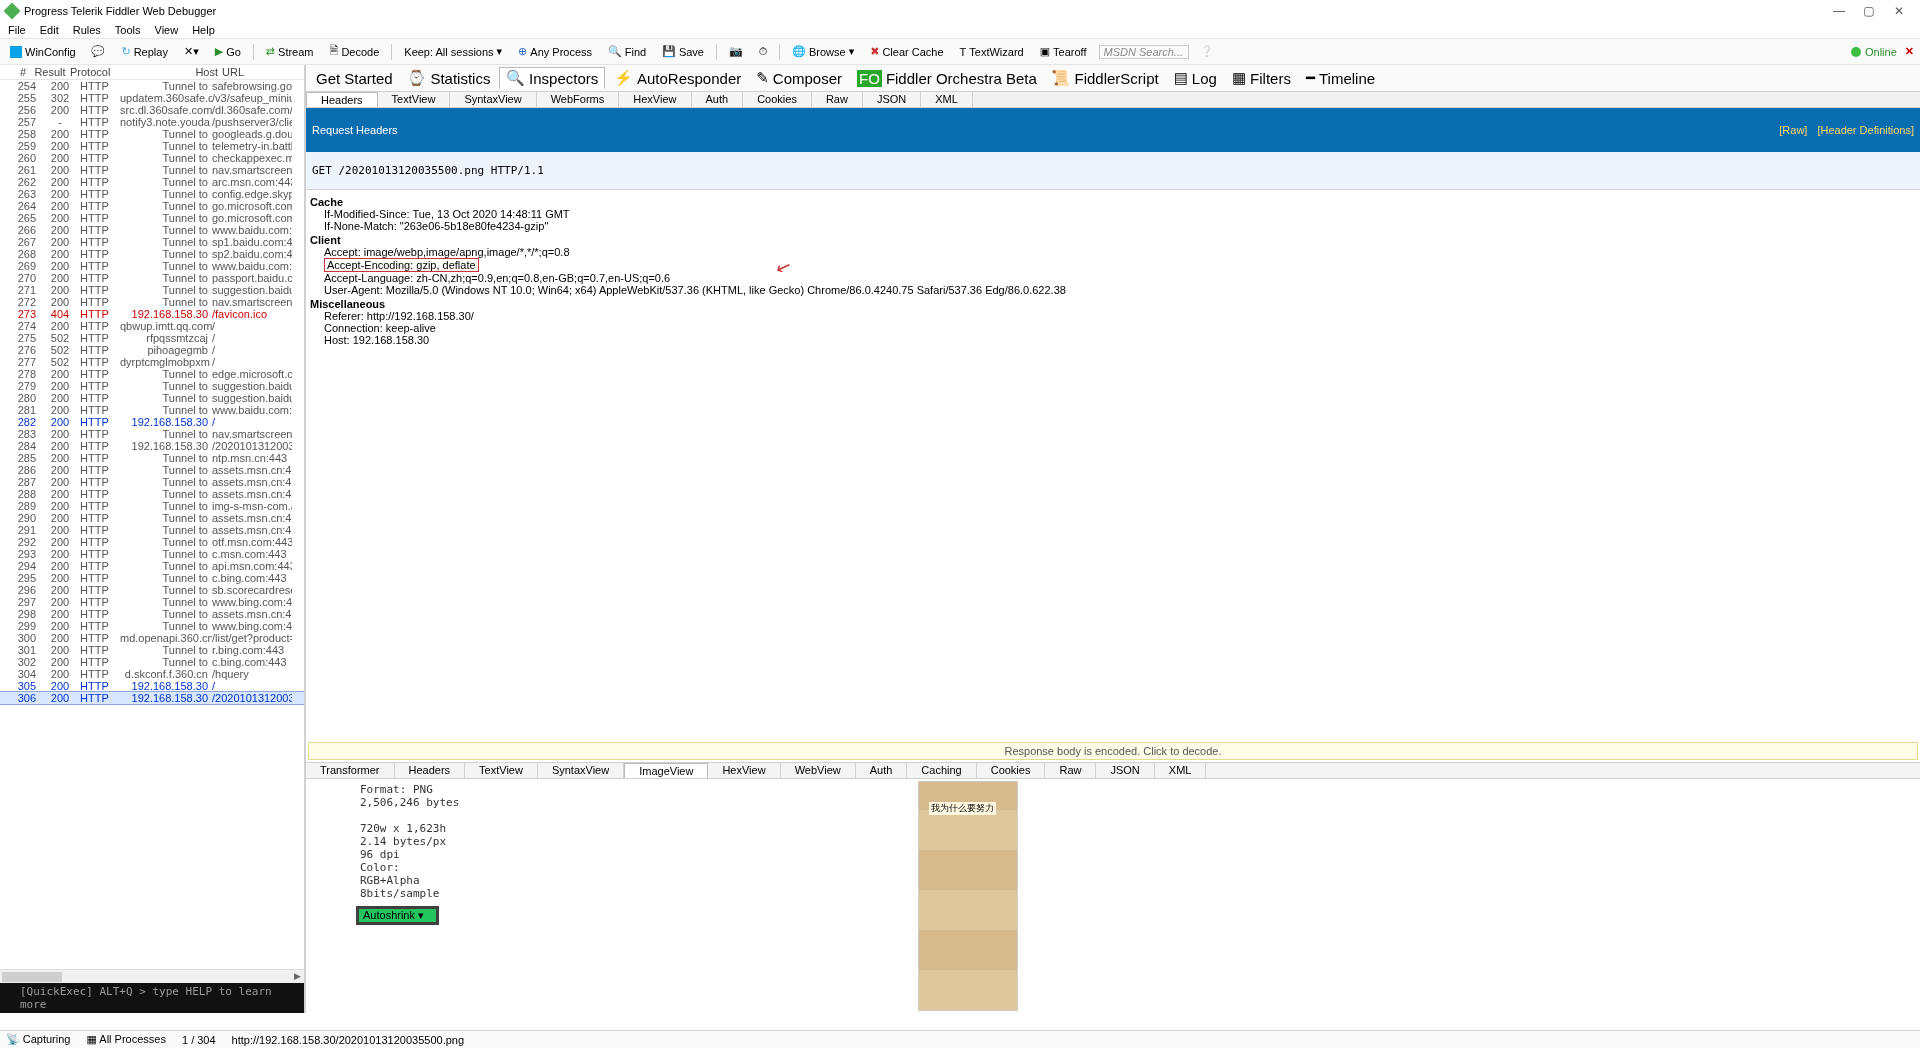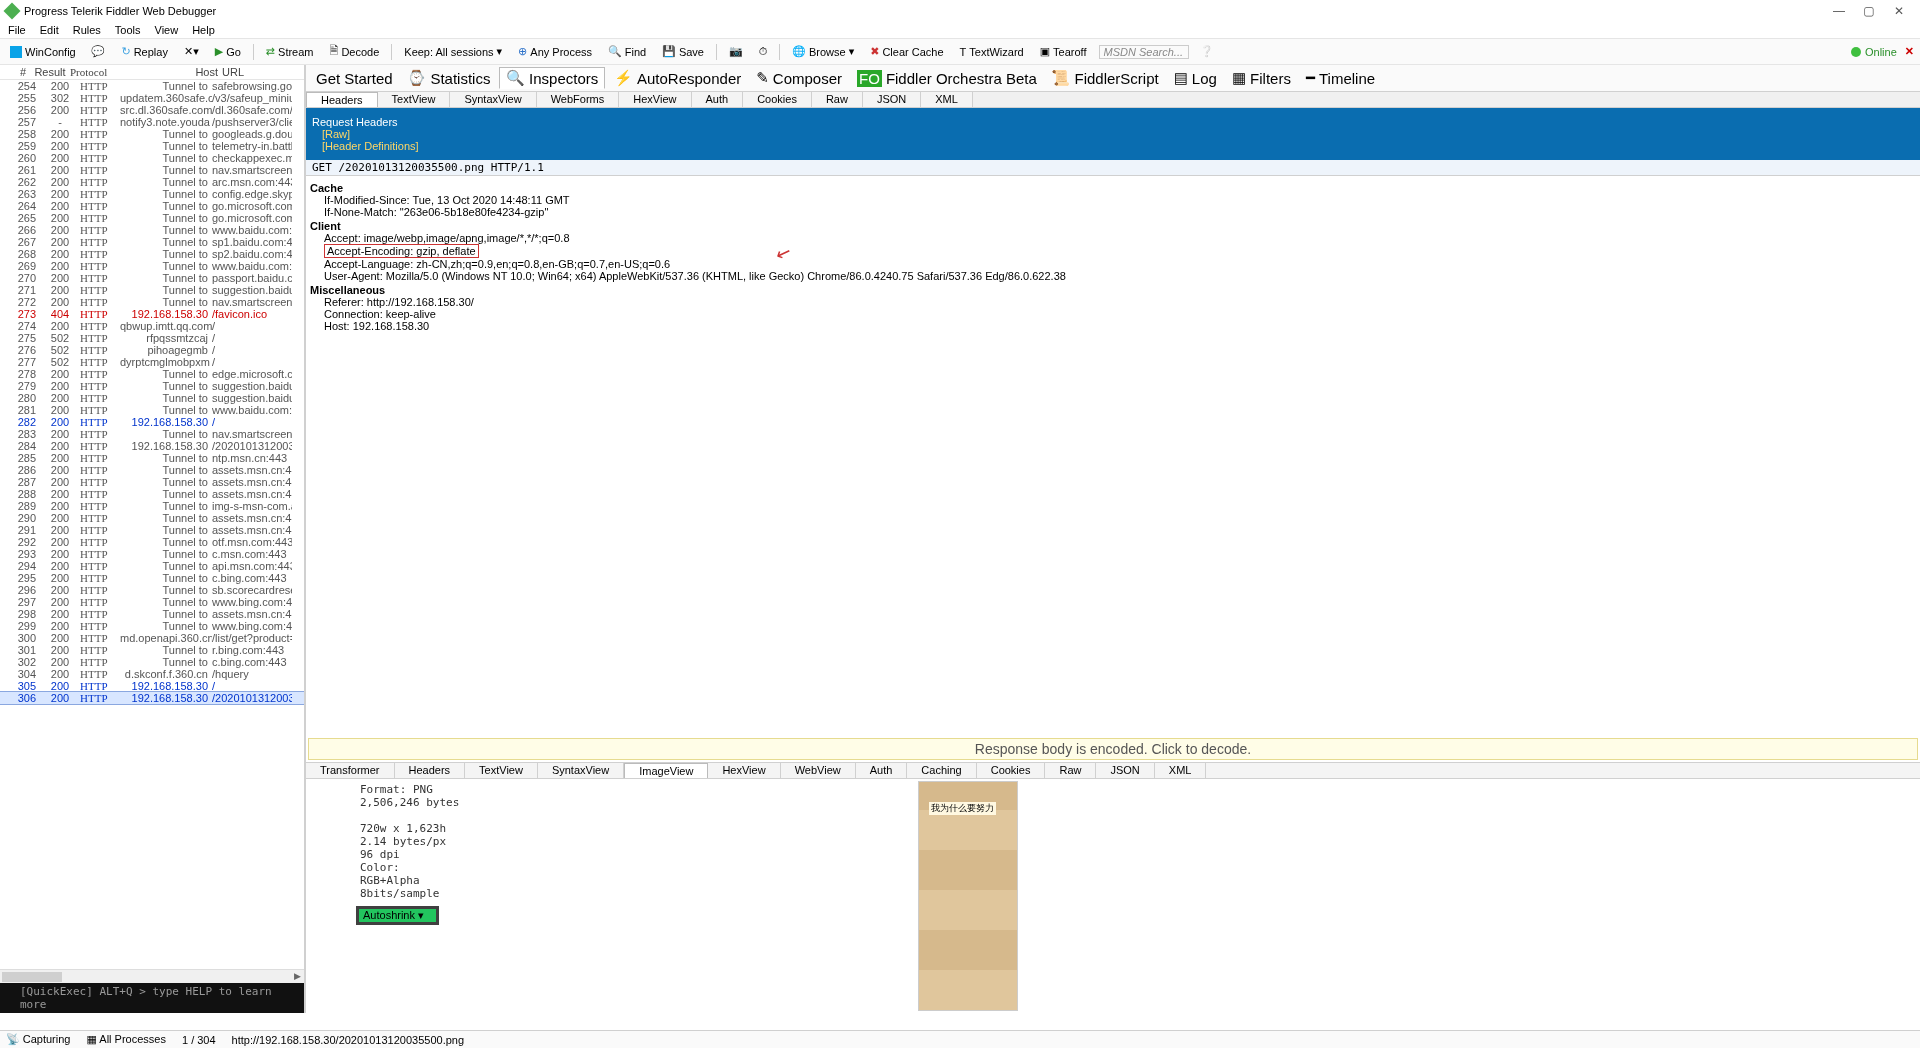--- a/index.html
+++ b/index.html
@@ -20,21 +20,21 @@
   .toolbar .spacer { flex:1; }
   .online { color:#2a8f2a; display:flex; align-items:center; gap:4px; }
   .dot { width:10px;height:10px;background:#3fbf3f;border-radius:50%; }
   .red-x { color:#c00; font-weight:bold; }
 
   .maincols { display:flex; height: calc(100% - 100px); }
   .sessions { width:305px; border-right:1px solid #d0d0d0; display:flex; flex-direction:column; }
   .sessions-hdr { display:flex; font-weight:400; color:#444; padding:1px 2px; border-bottom:1px solid #e5e5e5; }
   .col-hash { width:28px; text-align:right; padding-right:4px;}
   .col-result { width:40px; text-align:center;}
-  .col-proto { width:40px;font-family:Liberation Serif, serif; }
+  .col-proto { width:40px; }
   .col-host { flex:1; text-align:right; padding-right:4px; overflow:hidden; white-space:nowrap;}
   .col-url { width:80px; overflow:hidden; white-space:nowrap; text-overflow:clip;}
   .sessions-body { flex:1; overflow:hidden; }
   .srow { display:flex; padding:0 12px; font-size:11px; color:#888; }
   .srow span { overflow:hidden; white-space:nowrap; }
   .srow.nrm { color:#555; }
   .srow.blu { color:#0033cc; }
   .srow.red { color:#cc0000; }
   .srow.sel { background:#d8e6ff; outline:1px solid #8aa7e0; color:#0033cc; }
   .scrollbar-x { height:14px; background:#f0f0f0; border-top:1px solid #ddd; position:relative; }
@@ -42,30 +42,30 @@
   .scrollbar-x .ra { position:absolute; right:3px; top:1px; font-size:9px; color:#666;}
   .quickexec { background:#111; color:#999; padding:2px 20px; font-family:Consolas,monospace; font-size:11px; }
 
   .rightpane { flex:1; display:flex; flex-direction:column; border-left:1px solid #d0d0d0; }
   .inspector-tabs { display:flex; align-items:center; gap:3px; padding:2px 4px; border-bottom:1px solid #d0d0d0; background:#fafafa;}
   .itab { display:flex; align-items:flex-end; gap:4px; padding:1px 6px; font-size:15px; }
   .itab.active { background:#fff; border:1px solid #bbb; border-bottom-color:#fff; }
   .sub-tabs { display:flex; border-bottom:1px solid #d0d0d0; background:#f0f0f0; }
   .stab { padding:1px 14px; border-right:1px solid #d0d0d0; font-size:11px; background:#f4f4f4;}
   .stab.active { background:#fff; border-top:1px solid #bbb; border-left:1px solid #bbb; border-right:1px solid #bbb; }
-  .req-hdr-bar { display:flex; background:#0a6db0; color:#fff; padding:8px 6px; font-size:11px;flex-direction:column; }
+  .req-hdr-bar { display:flex; background:#0a6db0; color:#fff; padding:16px 6px; font-size:11px; }
   .req-hdr-bar .lab { flex:1; }
   .req-hdr-bar a { color:#ffd766; margin-left:10px; }
-  .req-line { background:#eef4fb; font-family:Consolas,monospace; padding:1px 6px; font-size:11px; border-bottom:1px solid #d0d0d0; }
+  .req-line { background:#eef4fb; font-family:Consolas,monospace; padding:12px 6px; font-size:11px; border-bottom:1px solid #d0d0d0; }
   .hdr-body { padding:4px 2px 4px 4px; font-size:11px; }
   .hgroup { font-weight:bold; margin-top:2px;}
   .hline { padding-left:14px; }
   .hline.boxed { display:inline-block; border:1px solid #cc3333; padding:0 2px; margin-left:14px;}
   .arrow { position:absolute; color:#cc3333; font-size:18px; transform: rotate(20deg);}
-  .decode-bar { background:#fffde7; border:1px solid #e6db8f; text-align:center; padding:2px 12px; font-size:14px; color:#555; margin:0 2px;}
+  .decode-bar { background:#fffde7; border:1px solid #e6db8f; text-align:center; padding:2px 12px; font-size:11px; color:#555; margin:0 2px;}
   .resp-tabs { display:flex; border-top:1px solid #d0d0d0; border-bottom:1px solid #d0d0d0; background:#f4f4f4; margin-top:2px;}
   .resp-body { display:flex;margin-left:48px; }
   .imginfo { font-family:Consolas,monospace; font-size:11px; background:#fff; padding:4px 6px; width:560px; color:#333; white-space:pre; }
   .autoshrink { border:3px solid #404040; padding:0 12px 0 4px; background:#22c55e; margin:2px; font-size:11px; display:inline-block;}
   .imgprev { width:100px; height:230px; background:repeating-linear-gradient(0deg,#e0c69c 0 40px,#d6b98c 40px 80px); margin:2px 0 2px 4px; position:relative; border:1px solid #ccc;}
   .imgprev .cap { position:absolute; top:20px; left:10px; background:#fff8e1; font-size:9px; padding:0 2px;}
   .statusbar { position:absolute; bottom:0; left:0; right:0; height:18px; border-top:1px solid #d0d0d0; display:flex; align-items:center; gap:16px; padding:0 6px; font-size:11px; background:#fafafa;}
 </style>
 </head>
 <body>

